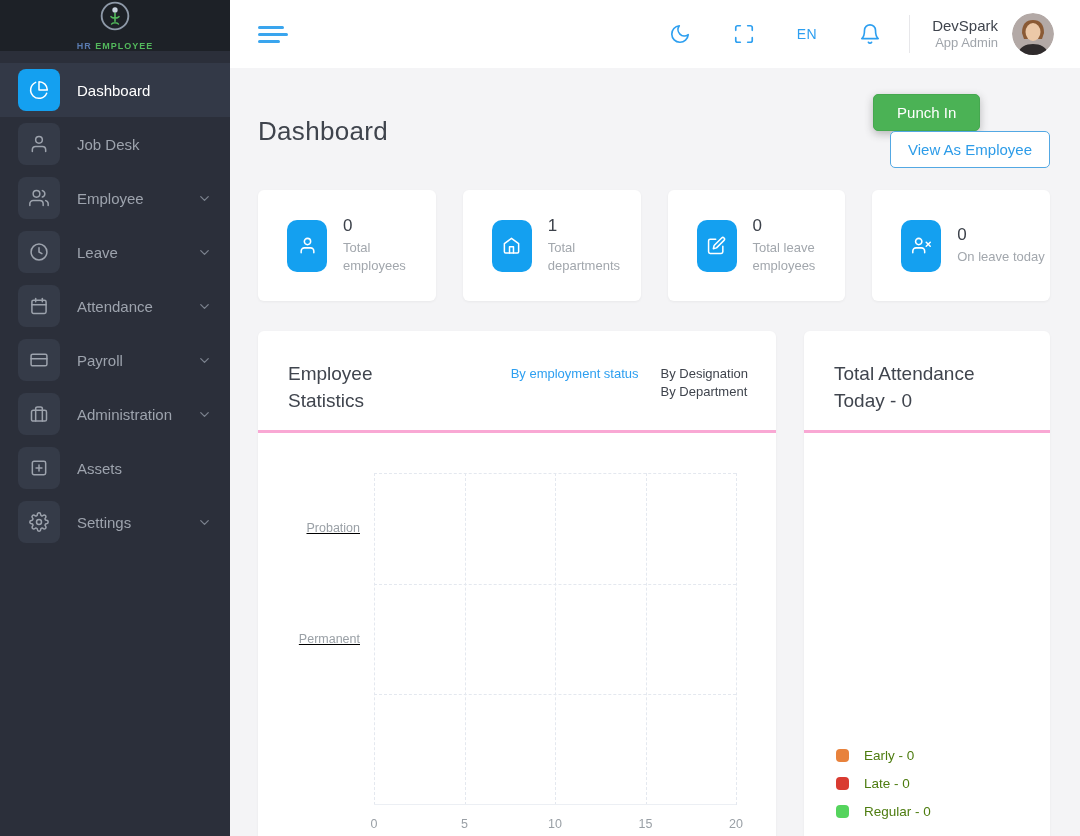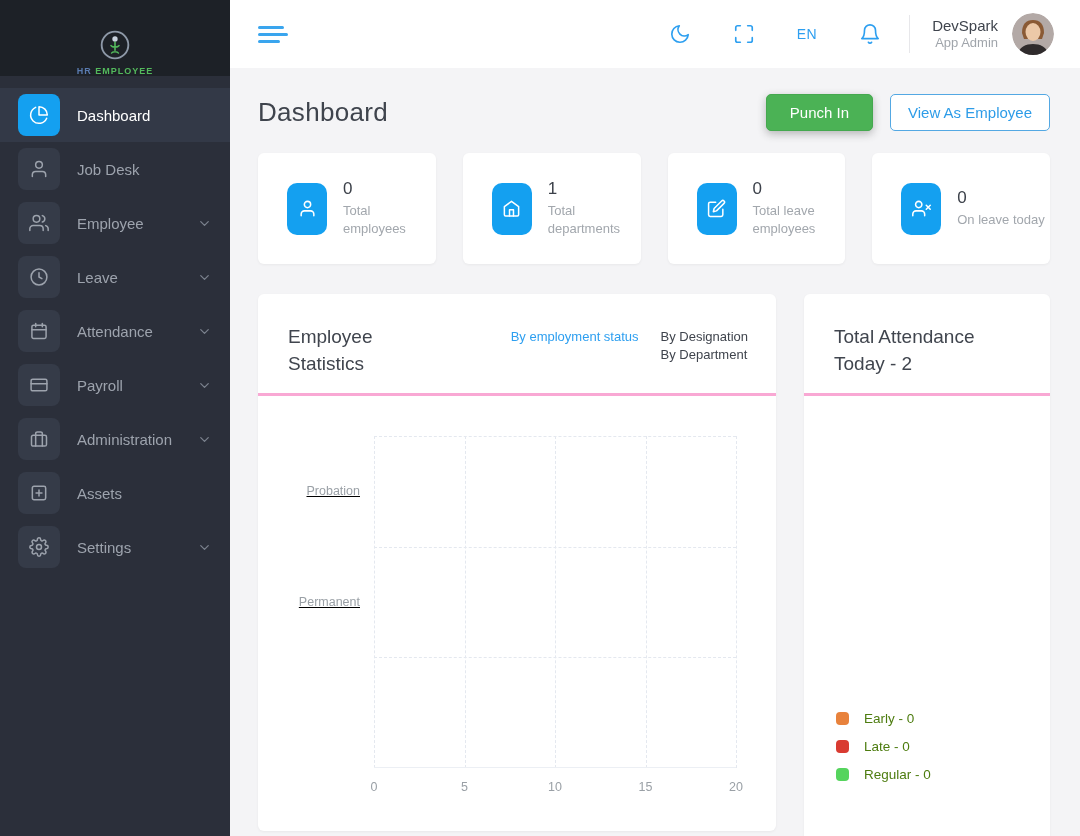--- a/index.html
+++ b/index.html
@@ -1,22 +1,22 @@
 <!DOCTYPE html>
 <html><head>
 <meta charset="utf-8">
 <style>
   * { margin:0; padding:0; box-sizing:border-box; }
   html,body { width:1080px; height:836px; overflow:hidden; background:#f4f4f6;
     font-family:"Liberation Sans", sans-serif; }
 
   
   .sidebar { position:absolute; left:0; top:0; width:230px; height:836px; background:#2b2f3a; z-index:5; }
-  .logo-area { height:76px; background:#1d2127; display:flex; flex-direction:column;
-    align-items:center; justify-content:flex-end; }
+  .logo-area { height:51px; background:#1d2127; display:flex; flex-direction:column;
+    align-items:center; justify-content:space-between; }
   .logo-text { font-size:9px; font-weight:bold; letter-spacing:1px; margin-top:1px; }
   .logo-hr { color:#5a7bb0; } .logo-emp { color:#53b95c; }
   .menu { padding-top:12px; }
   .menu-item { display:flex; align-items:center; height:54px; padding:0 18px; cursor:pointer; }
   .tile { width:42px; height:42px; border-radius:8px; background:#353b48; flex:0 0 auto;
     display:flex; align-items:center; justify-content:center; }
   .tile svg { stroke:#9da3ad; }
   .menu-label { color:#9da3ad; font-size:15px; margin-left:17px; }
   .menu-item.active { background:#333947; }
   .menu-item.active .tile { background:#14a0f0; }
@@ -39,21 +39,21 @@
   .user-name { color:#3f444d; font-size:15px; }
   .user-role { color:#a0a5ab; font-size:13px; }
   .avatar { width:42px; height:42px; border-radius:50%; overflow:hidden; margin-left:14px;
     flex:0 0 auto; cursor:pointer; }
 
   
   .main { position:absolute; left:230px; top:68px; width:850px; height:768px;
     padding:26px 30px 0 28px; overflow:hidden; }
   .page-head { display:flex; align-items:center; }
   .page-title { font-size:26px; font-weight:500; color:#3f444d; letter-spacing:.3px; }
-  .head-actions { margin-left:auto; display:flex; align-items:flex-start; }
+  .head-actions { margin-left:auto; display:flex; align-items:flex-start;flex-direction:column; }
   .btn-green { background:#4bb255; color:#fff; border:1px solid #45a84f; border-radius:5px;
     font-size:15px; padding:9px 23px; cursor:pointer; font-family:inherit;
     box-shadow:0 3px 8px rgba(40,40,40,.30); }
   .btn-outline { background:#fff; color:#2d9ce8; border:1px solid #53a8e3; border-radius:5px;
     font-size:15px; padding:9px 17px; cursor:pointer; font-family:inherit; margin-left:17px; }
 
   .stats-row { display:flex; gap:27px; margin-top:22px; }
   .stat-card { flex:1; background:#fff; border-radius:6px; height:111px; display:flex;
     align-items:center; padding-left:29px; box-shadow:0 1px 3px rgba(0,0,0,.05); }
   .stat-tile { width:40px; height:52px; border-radius:10px; background:#14a0f0; flex:0 0 auto;
@@ -384,21 +384,21 @@
         <span class="xtick" style="left:0">0</span>
         <span class="xtick" style="left:25%">5</span>
         <span class="xtick" style="left:50%">10</span>
         <span class="xtick" style="left:75%">15</span>
         <span class="xtick" style="left:100%">20</span>
       </div>
     </div>
 
     <div class="card att-card">
       <div class="card-header">
-        <div class="card-title att-title">Total Attendance Today - 2</div>
+        <div class="card-title att-title">Total Attendance Today - 0</div>
       </div>
       <div class="att-body">
         <div class="legend-item">
           <span class="swatch sw-early"></span>
           <span class="legend-text">Early - 0</span>
         </div>
         <div class="legend-item">
           <span class="swatch sw-late"></span>
           <span class="legend-text">Late - 0</span>
         </div>

